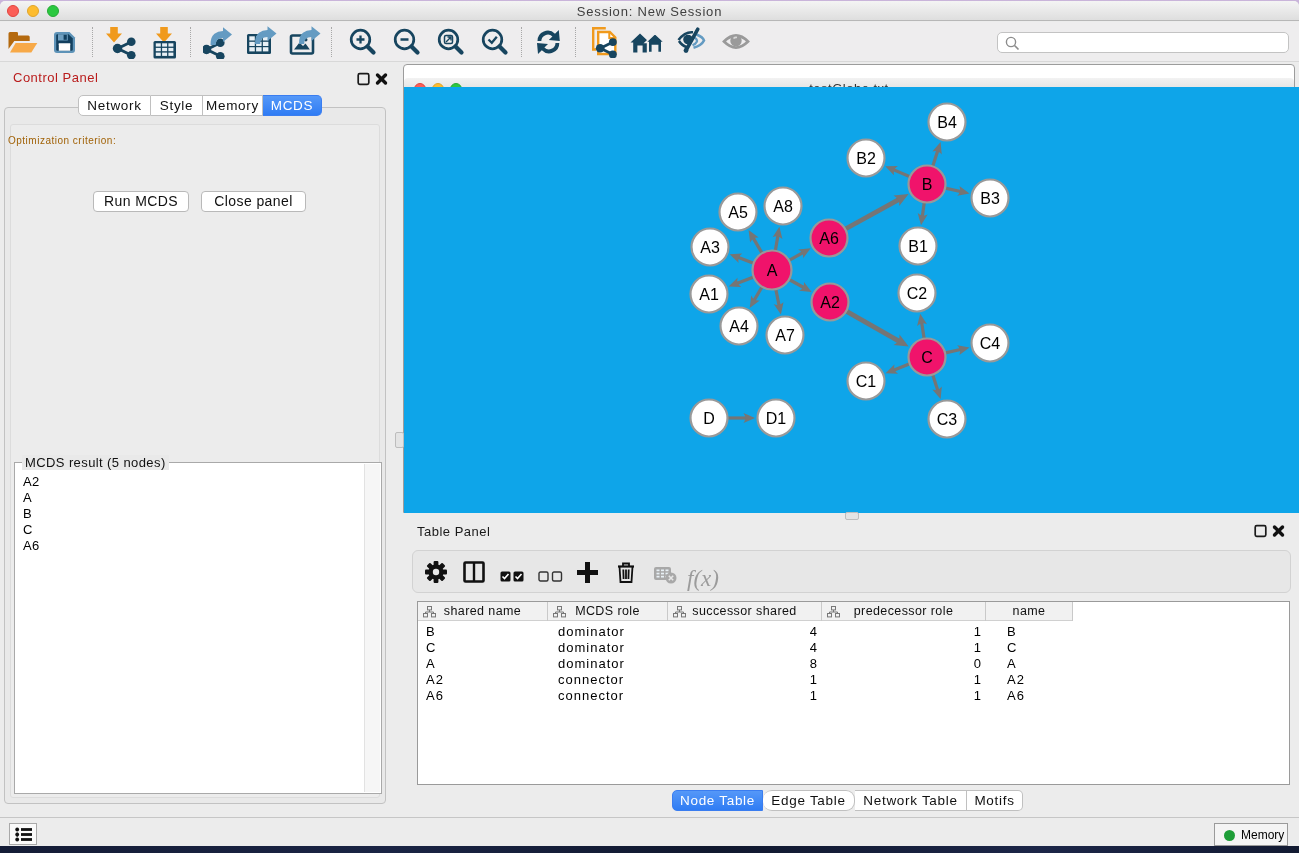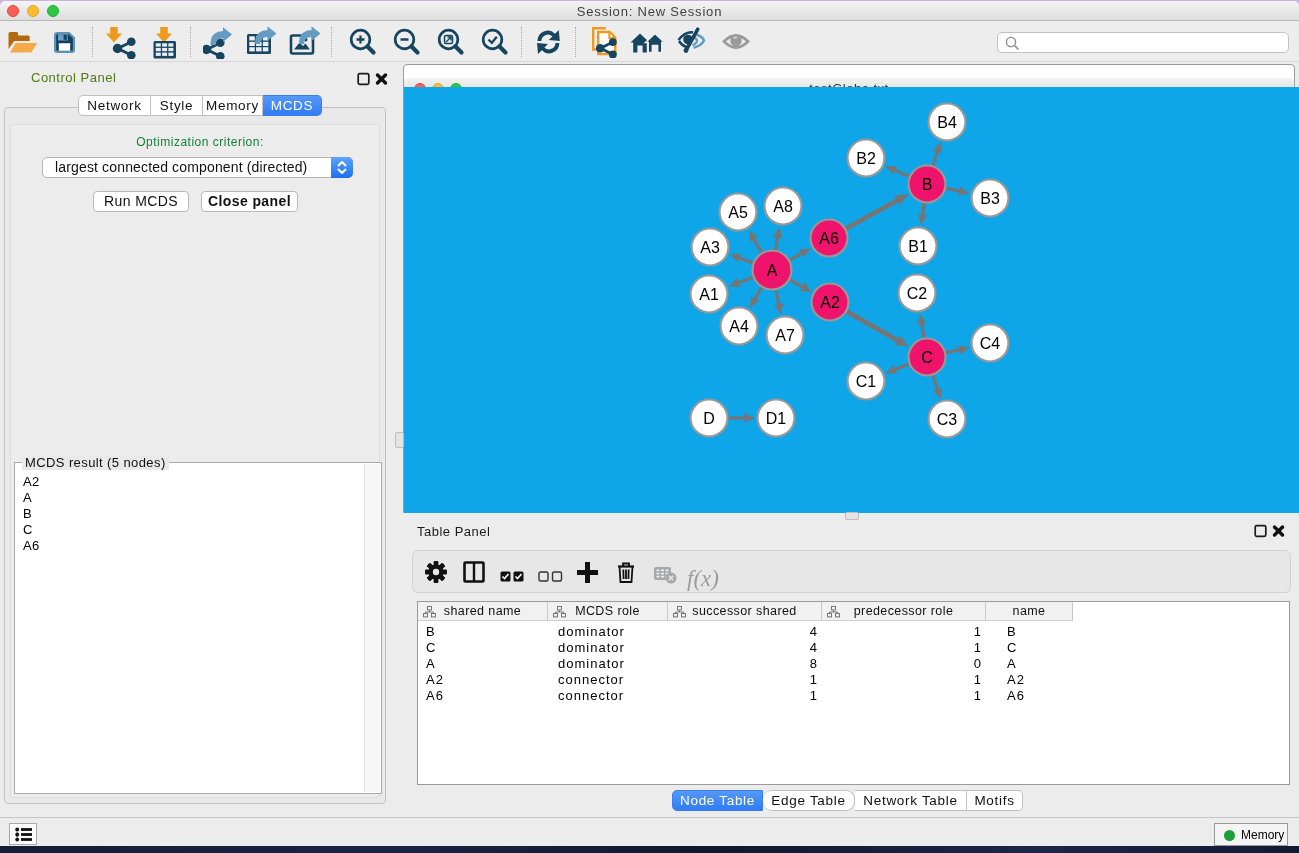--- a/index.html
+++ b/index.html
@@ -12,32 +12,32 @@
   background:linear-gradient(#f4f4f4,#dedede); border-bottom:1px solid #b7b7b7;
   border-radius:5px 5px 0 0; }
 #titlebar .title { position:absolute; width:100%; text-align:center; top:3px; font-size:13px; color:#404040; }
 .tl { position:absolute; width:12px; height:12px; border-radius:50%; top:4px; }
 #toolbar { position:absolute; left:0; top:21px; width:1299px; height:40px; background:#eeedee; border-bottom:1px solid #d8d8d8;}
 .tsep { position:absolute; top:5px; height:30px; width:0; border-left:1px dotted #a8a8a8; }
 .ticon { position:absolute; top:27px; }
 #searchbox { position:absolute; left:997px; top:10px; width:292px; height:21px; background:#fff;
   border:1px solid #c3c3c3; border-radius:5px; }
 
-#cpTitle { position:absolute; left:31px; top:69px; font-size:13px; color:#4d7c0f; }
+#cpTitle { position:absolute; left:13px; top:69px; font-size:13px; color:#b91c1c; }
 #cpPanel { position:absolute; left:4px; top:106px; width:382px; height:697px;
   background:#e9e9e9; border:1px solid #c2c2c2; border-radius:4px; }
 #cpInner { position:absolute; left:5px; top:16px; width:370px; height:674px;
   background:#ececec; border:1px solid #dcdcdc; border-radius:3px;}
 #tabs { position:absolute; left:78px; top:94px; height:21px; display:flex; z-index:5;justify-content:space-between;}
 .tab { height:21px; line-height:20px; font-size:13.5px; color:#111; background:#fff;
   border:1px solid #c0c0c0; border-left:none; text-align:center;}
 .tab.first { border-left:1px solid #c0c0c0; border-radius:5px 0 0 5px; }
 .tab.sel { background:linear-gradient(#5598f8,#2f7cf4); color:#fff; border-color:#3a7df0;
   border-radius:0 5px 5px 0; }
-#optlabel { position:absolute; left:8px; top:134px; width:384px; text-align:center; font-size:12px; color:#15803d;}
+#optlabel { position:absolute; left:8px; top:134px; width:384px; font-size:10px; color:#a16207;}
 #dropdown { position:absolute; left:42px; top:156px; width:311px; height:21px; background:#fff;
   border:1px solid #b2b2b2; border-radius:5px; font-size:14px; color:#111; line-height:19px;
   padding-left:12px; }
 #dropstep { position:absolute; right:-1px; top:-1px; width:22px; height:21px; border-radius:0 5px 5px 0;
   background:linear-gradient(#5ea4f9,#1c6ef2); }
 .btn { position:absolute; height:21px; background:#fff; border:1px solid #b9b9b9; border-radius:4px;
   font-size:14px; color:#111; text-align:center; line-height:19px; }
 #groupbox { position:absolute; left:14px; top:461px; width:368px; height:332px;
   border:1px solid #a9a9a9; background:#fff; }
 #grouplabel { position:absolute; left:7px; top:-8px; background:#e9e9e9; padding:0 3px;
@@ -267,30 +267,22 @@
   <div id="cpPanel">
       <div id="cpInner"></div>
     </div>
   <div id="tabs">
     <div class="tab first" style="width:73px;">Network</div>
       <div class="tab" style="width:52px;">Style</div>
       <div class="tab" style="width:60px;">Memory</div>
       <div class="tab sel" style="width:59px;">MCDS</div>
   </div>
   <div id="optlabel">Optimization criterion:</div>
-  <div id="dropdown">largest connected component (directed)<div id="dropstep">
-        <svg class="abs" style="left:4px;top:2px;" width="14" height="17" viewBox="0 0 14 17">
-<g fill="none" stroke="#fff" stroke-width="2" stroke-linecap="round" stroke-linejoin="round">
-            <path d="M3.5 6.5 L7 3 L10.5 6.5"></path>
-            <path d="M3.5 10.5 L7 14 L10.5 10.5"></path>
-          </g>
-        </svg>
-      </div></div>
   <div class="btn" style="left:93px;top:190px;width:96px;">Run MCDS</div>
-  <div class="btn" style="left:201px;top:190px;width:97px;font-weight:bold;">Close panel</div>
+  <div class="btn" style="left:201px;top:190px;width:105px;">Close panel</div>
   <div id="groupbox">
     <div id="mcdslist">A2<br>A<br>B<br>C<br>A6</div>
     <div id="mcdsscroll"></div>
     <div id="grouplabel">MCDS result (5 nodes)</div>
   </div>
 
   <div id="netwin">
     <div id="nettitle">
       <span class="tl" style="left:10px;top:5px;background:#fb5e57;border:0.5px solid #e0443e;"></span>
       <span class="tl" style="left:28px;top:5px;background:#fdbc2e;border:0.5px solid #e0a42a;"></span>

